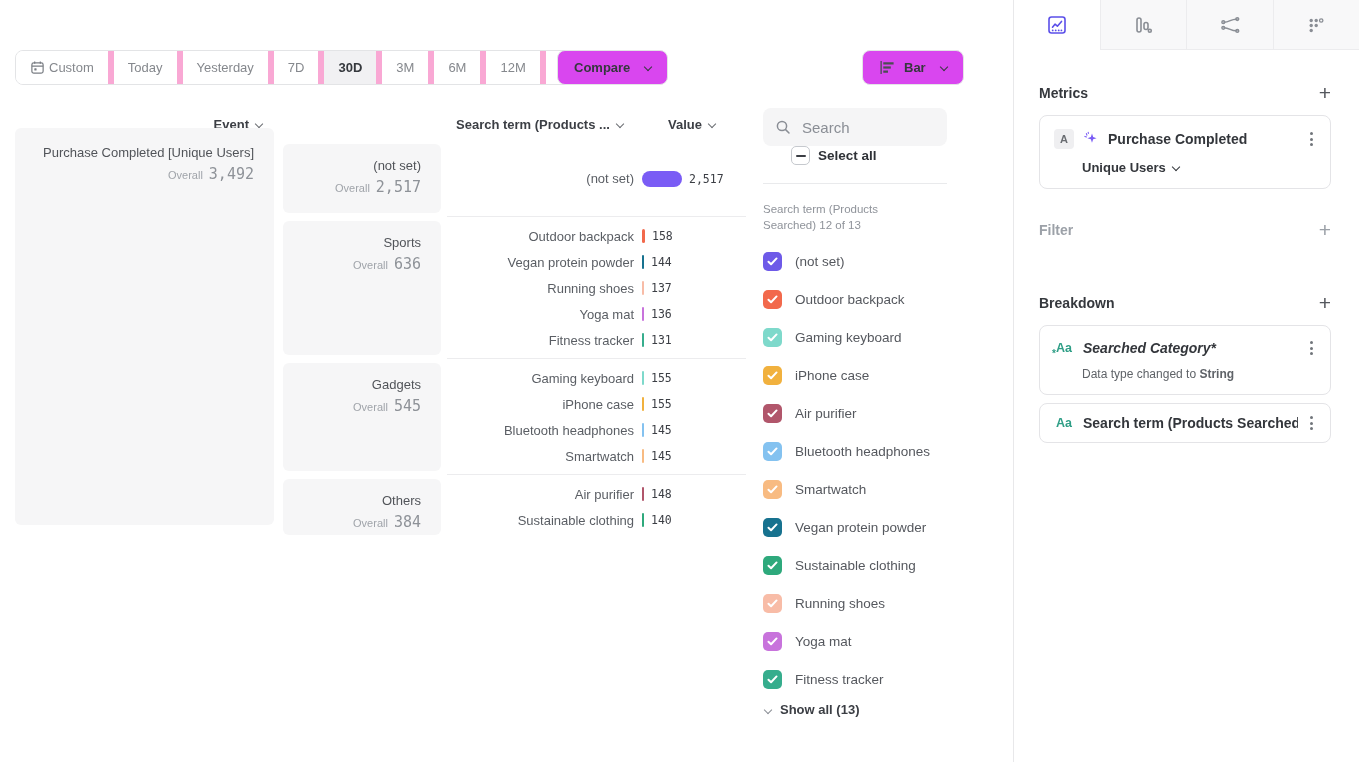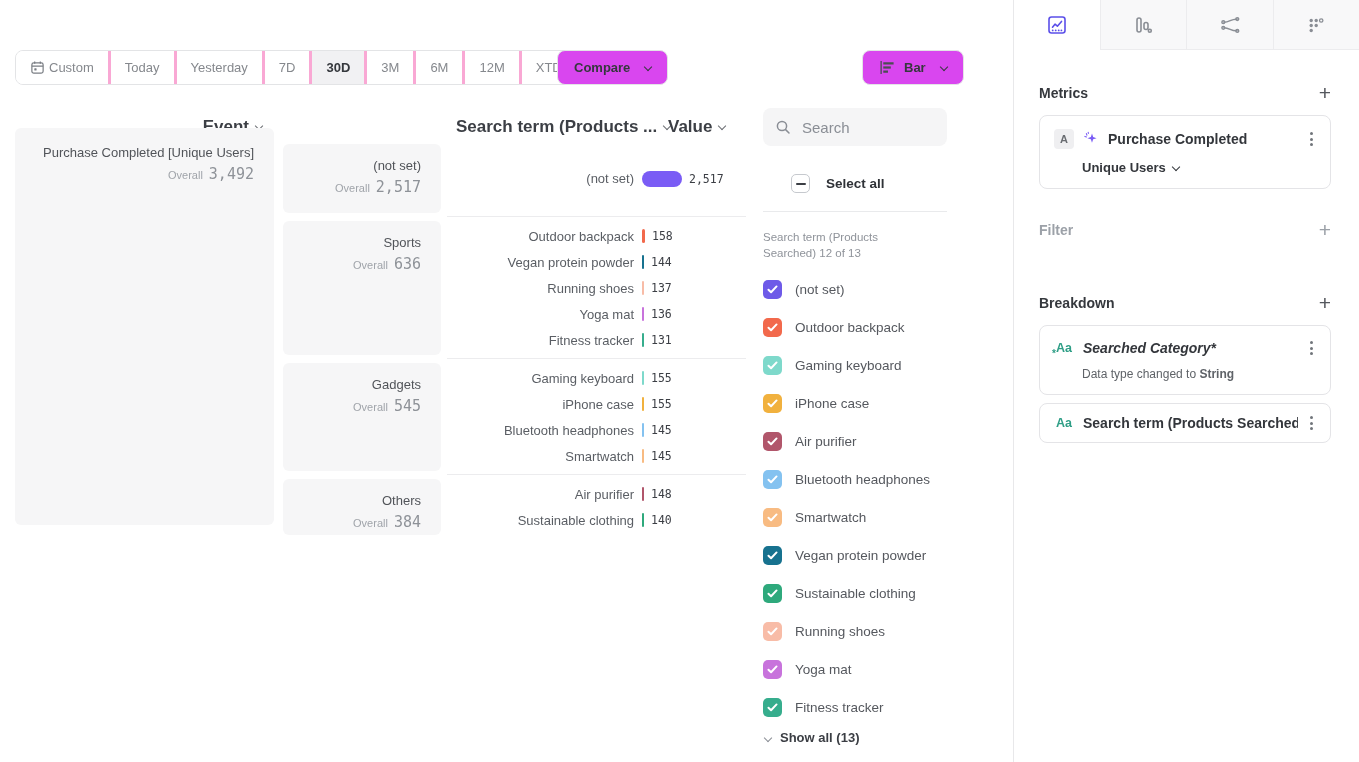--- a/index.html
+++ b/index.html
@@ -18,32 +18,32 @@
   
   .seg-group{
     position:absolute; left:15px; top:50px; height:35px;
     display:inline-flex; align-items:stretch; background:#fff;
     border:1px solid #E3E4E6; border-radius:8px; overflow:hidden;
   }
   .seg-btn{
     display:flex; align-items:center; padding:0 14px; border:none; background:#fff;
     font-family:inherit; font-size:13px; color:#85888D; cursor:pointer; gap:4px;
   }
-  .seg-btn + .seg-btn{ border-left:3px solid #f9a8d4; }
+  .seg-btn + .seg-btn{ border-left:6px solid #f9a8d4; }
   .seg-btn.active{ background:#F1F1F3; color:#35383D; font-weight:700; }
   .btn{
     position:absolute; top:50px; height:35px; display:inline-flex; align-items:center;
     padding:0 16px; background:#d946ef; border:1px solid #E3E4E6; border-radius:8px;
     font-family:inherit; font-size:13px; color:#35383D; font-weight:600; cursor:pointer; gap:8px;
   }
   #compare-btn{ left:557px; }
   #bar-btn{ left:862px; }
   
   .col-hdr{ position:absolute; top:117px; display:flex; align-items:center;
-    font-weight:600; font-size:17px; color:#3C3F45; }
+    font-weight:600; font-size:13px; color:#3C3F45; }
   .col-hdr .chev{ color:#6A6D72; }
   #hdr-event{ left:15px; width:247px; justify-content:flex-end; }
   #hdr-category{ left:283px; width:146px; justify-content:center;margin-top:32px; }
   #hdr-term{ left:456px; }
   #hdr-value{ left:668px; }
   
   #event-block{
     position:absolute; left:15px; top:128px; width:259px; height:397px;
     background:#F6F6F7; border-radius:6px; padding:16px 20px 0 10px; text-align:right;
   }
@@ -68,21 +68,21 @@
   #legend{ position:absolute; left:763px; top:108px; width:184px; }
   .search-box{
     height:38px; background:#F5F5F6; border-radius:8px; display:flex; align-items:center;
     padding:0 12px; gap:9px;
   }
   .search-box input{
     border:none; background:transparent; outline:none; width:100%;
     font-family:inherit; font-size:15px; color:#3B3E44;
   }
   .search-box input::placeholder{ color:#8A8E95; }
-  .selall{ margin-top:28px; display:flex; align-items:center; gap:16px; cursor:pointer;padding-left:28px; }
+  .selall{ display:flex; align-items:center; gap:8px; cursor:pointer;padding-left:28px; }
   .selall-box{
     width:19px; height:19px; border:1.5px solid #C6C9CE; border-radius:5px; background:#fff;
     display:flex; align-items:center; justify-content:center; flex:none;
   }
   .selall-box .dash{ width:10px; height:2px; background:#3B3E44; border-radius:1px; }
   .selall-label{ font-weight:600; font-size:13.5px; color:#2F3237; }
   .legend-divider{ margin-top:18px; height:1px; background:#E9EAEC; }
   .list-label{ margin-top:17px; font-size:11.5px; line-height:1.4; color:#8F939A; width:160px; }
   #legend-items{ margin-top:9px; }
   .litem{ height:38px; display:flex; align-items:center; gap:13px; cursor:pointer; }

